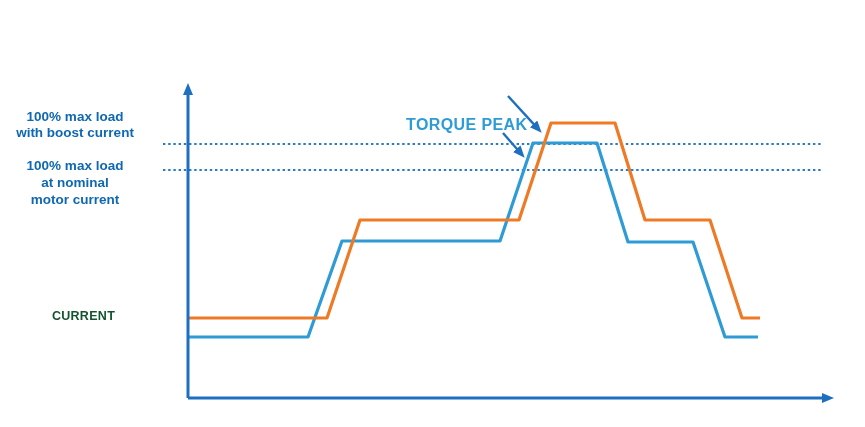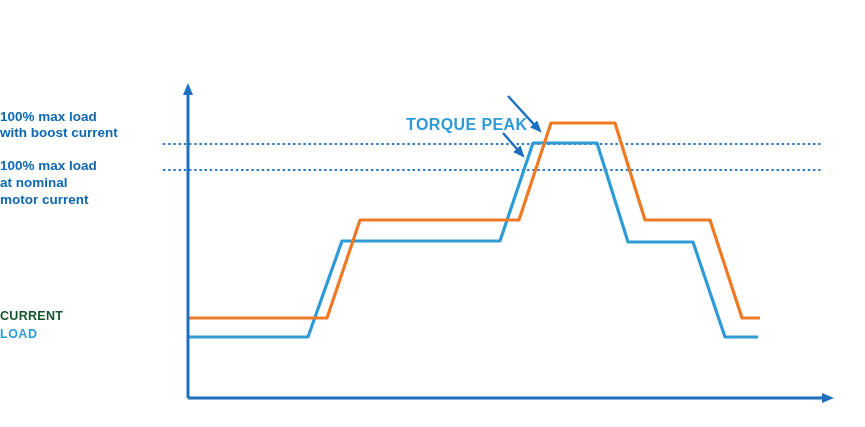--- a/index.html
+++ b/index.html
@@ -5,21 +5,21 @@
   html,body{margin:0;padding:0;background:#ffffff;}
   .stage{
     position:relative;width:865px;height:427px;background:#ffffff;
     overflow:hidden;font-family:"Liberation Sans",sans-serif;
   }
   .chart-svg{position:absolute;left:0;top:0;}
   .lbl{
     position:absolute;font-weight:700;white-space:pre-line;
     font-family:"Liberation Sans",sans-serif;
   }
-  .lbl-right{text-align:left;}
+  .lbl-right{text-align:center;}
   .lbl-maxload-boost{left:0;top:109px;width:150px;font-size:13.5px;line-height:16px;}
   .lbl-maxload-nominal{left:0;top:157px;width:150px;font-size:13.5px;line-height:17px;}
   .lbl-current-boost{left:407px;top:78px;font-size:12.5px;letter-spacing:0.4px;}
   .lbl-torque-peak{left:406px;top:108px;font-size:16px;letter-spacing:0.4px;margin-top:8px;}
   .lbl-current-series{left:0;top:309px;width:167px;font-size:12.5px;letter-spacing:0.3px;}
   .lbl-load-series{left:0;top:327px;width:165px;font-size:12.5px;letter-spacing:0.5px;}
 </style>
 </head>
 <body>
 
@@ -54,15 +54,14 @@
 
   <div class="lbl lbl-right lbl-maxload-nominal" style="color: rgb(15, 104, 178);">100% max load
 at nominal
 motor current</div>
 
 
   <div class="lbl lbl-torque-peak" style="color: rgb(46, 155, 214);">TORQUE PEAK</div>
 
   <div class="lbl lbl-right lbl-current-series" style="color: #14532d;">CURRENT</div>
 
-  <div class="lbl lbl-right lbl-load-series" style="color: rgb(46, 155, 214);">LOAD</div>
 
 </div>
 
 </body></html>

